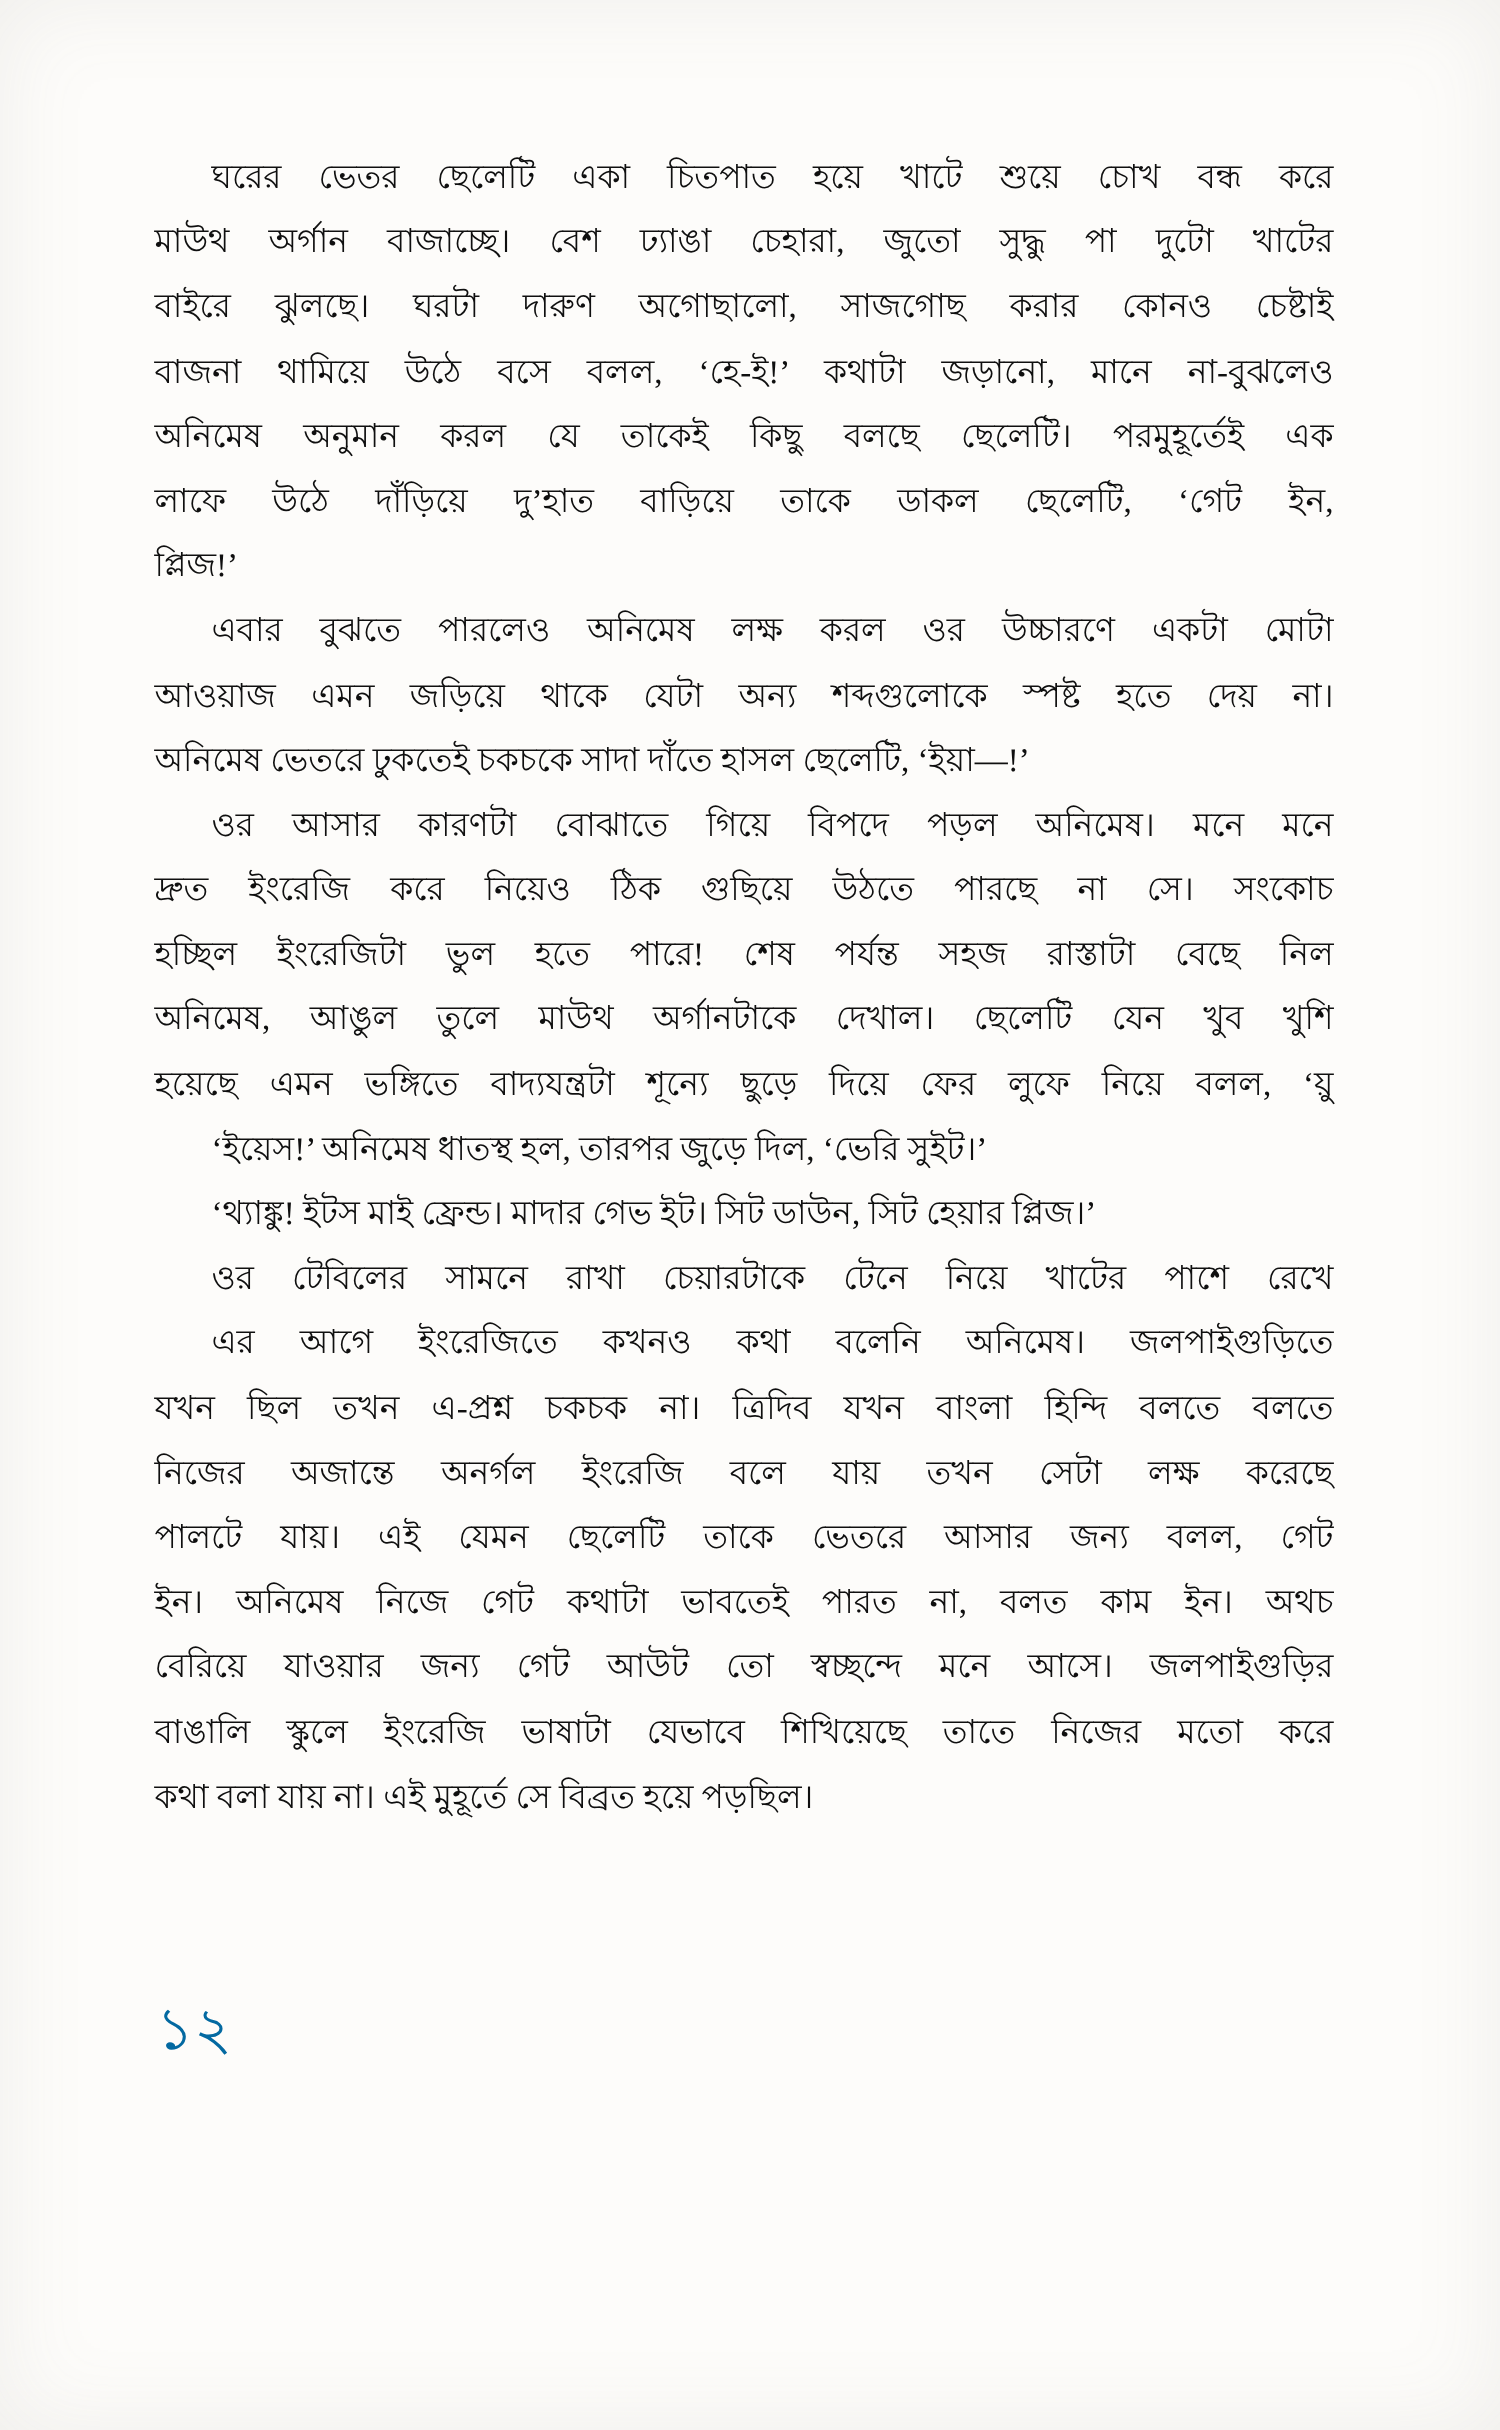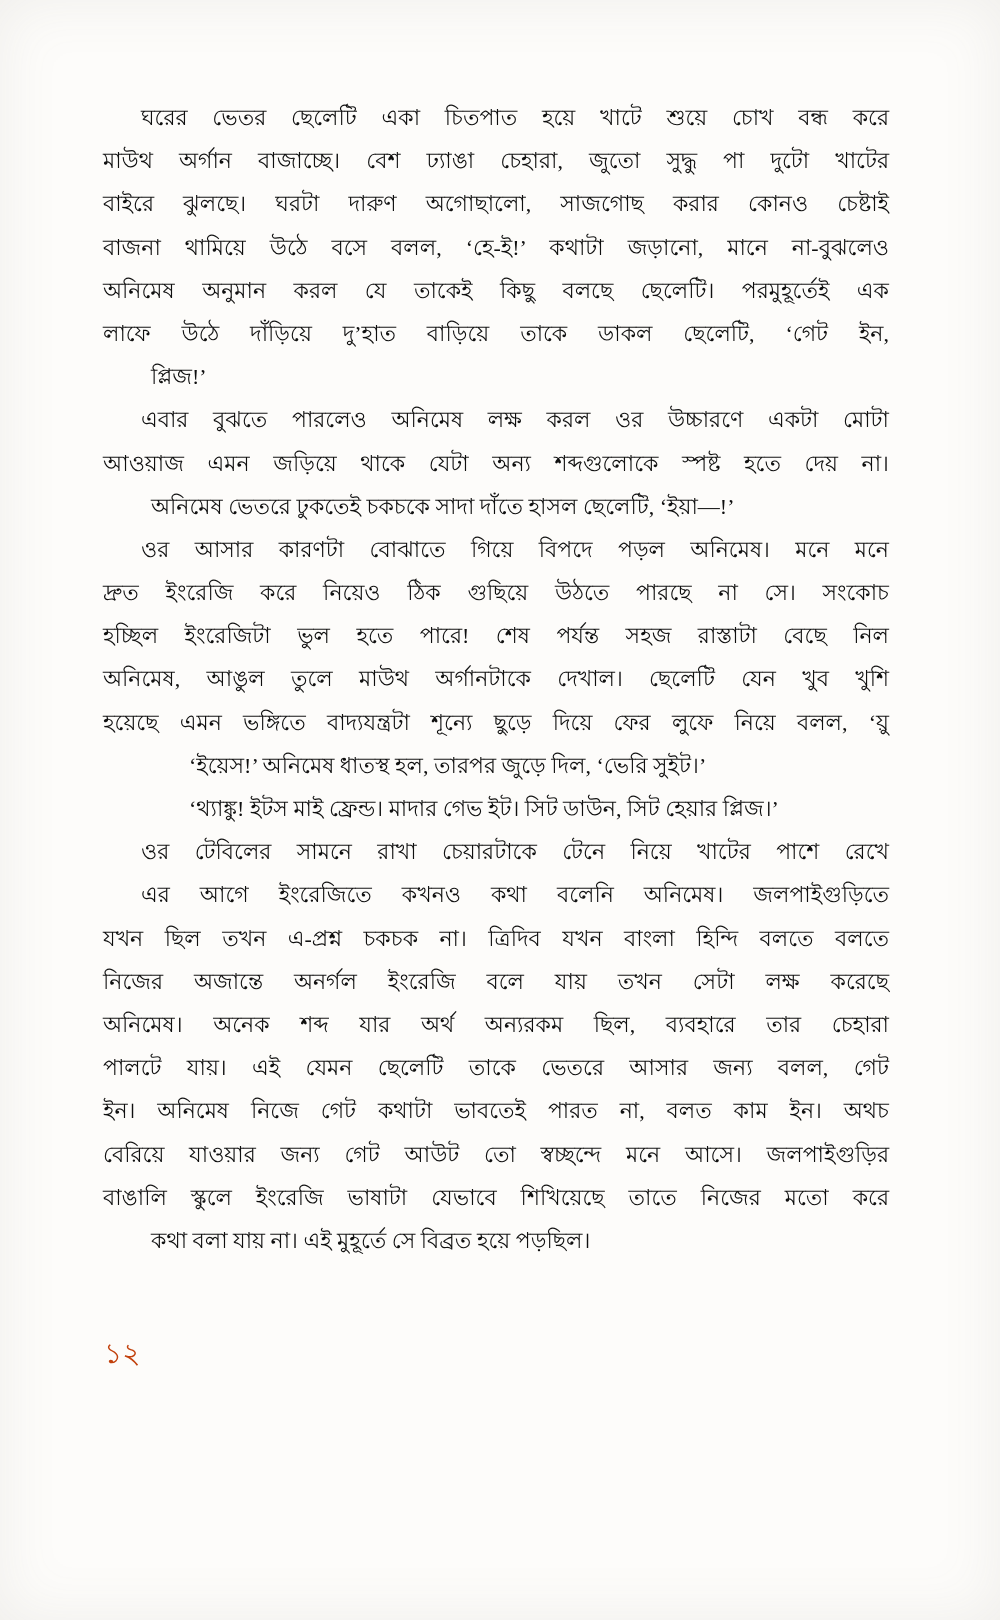--- a/index.html
+++ b/index.html
@@ -35,32 +35,31 @@
     color: #0f0f0f;
   }
   .line.justify {
     white-space: normal;
     text-align: justify;
     text-align-last: justify;
   }
   .line.last {
     text-align: center;
     text-align-last: left;
-    margin-left: 48px;
   }
   .line.indent {
     text-indent: 38px;
   }
   .page-number {
     position: absolute;
     left: 104px;
     top: 1332px;
-    font-size: 28px;
+    font-size: 39px;
     line-height: 43px;
-    color: #c2410c;
+    color: #0369a1;
   }
 </style>
 </head>
 <body>
 
 <div class="page">
   <div class="text-block" id="text-block">
       <div class="line justify indent">ঘরের ভেতর ছেলেটি একা চিতপাত হয়ে খাটে শুয়ে চোখ বন্ধ করে</div>
       <div class="line justify">মাউথ অর্গান বাজাচ্ছে। বেশ ঢ্যাঙা চেহারা, জুতো সুদ্ধু পা দুটো খাটের</div>
       <div class="line justify">বাইরে ঝুলছে। ঘরটা দারুণ অগোছালো, সাজগোছ করার কোনও চেষ্টাই</div>
@@ -75,21 +74,20 @@
       <div class="line justify">দ্রুত ইংরেজি করে নিয়েও ঠিক গুছিয়ে উঠতে পারছে না সে। সংকোচ</div>
       <div class="line justify">হচ্ছিল ইংরেজিটা ভুল হতে পারে! শেষ পর্যন্ত সহজ রাস্তাটা বেছে নিল</div>
       <div class="line justify">অনিমেষ, আঙুল তুলে মাউথ অর্গানটাকে দেখাল। ছেলেটি যেন খুব খুশি</div>
       <div class="line justify">হয়েছে এমন ভঙ্গিতে বাদ্যযন্ত্রটা শূন্যে ছুড়ে দিয়ে ফের লুফে নিয়ে বলল, ‘য়ু</div>
       <div class="line justify indent last">‘ইয়েস!’ অনিমেষ ধাতস্থ হল, তারপর জুড়ে দিল, ‘ভেরি সুইট।’</div>
       <div class="line justify indent last">‘থ্যাঙ্কু! ইটস মাই ফ্রেন্ড। মাদার গেভ ইট। সিট ডাউন, সিট হেয়ার প্লিজ।’</div>
       <div class="line justify indent">ওর টেবিলের সামনে রাখা চেয়ারটাকে টেনে নিয়ে খাটের পাশে রেখে</div>
       <div class="line justify indent">এর আগে ইংরেজিতে কখনও কথা বলেনি অনিমেষ। জলপাইগুড়িতে</div>
       <div class="line justify">যখন ছিল তখন এ-প্রশ্ন চকচক না। ত্রিদিব যখন বাংলা হিন্দি বলতে বলতে</div>
       <div class="line justify">নিজের অজান্তে অনর্গল ইংরেজি বলে যায় তখন সেটা লক্ষ করেছে</div>
-      <div class="line justify">অনিমেষ। অনেক শব্দ যার অর্থ অন্যরকম ছিল, ব্যবহারে তার চেহারা</div>
       <div class="line justify">পালটে যায়। এই যেমন ছেলেটি তাকে ভেতরে আসার জন্য বলল, গেট</div>
       <div class="line justify">ইন। অনিমেষ নিজে গেট কথাটা ভাবতেই পারত না, বলত কাম ইন। অথচ</div>
       <div class="line justify">বেরিয়ে যাওয়ার জন্য গেট আউট তো স্বচ্ছন্দে মনে আসে। জলপাইগুড়ির</div>
       <div class="line justify">বাঙালি স্কুলে ইংরেজি ভাষাটা যেভাবে শিখিয়েছে তাতে নিজের মতো করে</div>
       <div class="line justify last">কথা বলা যায় না। এই মুহূর্তে সে বিব্রত হয়ে পড়ছিল।</div>
     </div>
   <div class="page-number">১২</div>
 </div>
 
 </body></html>

